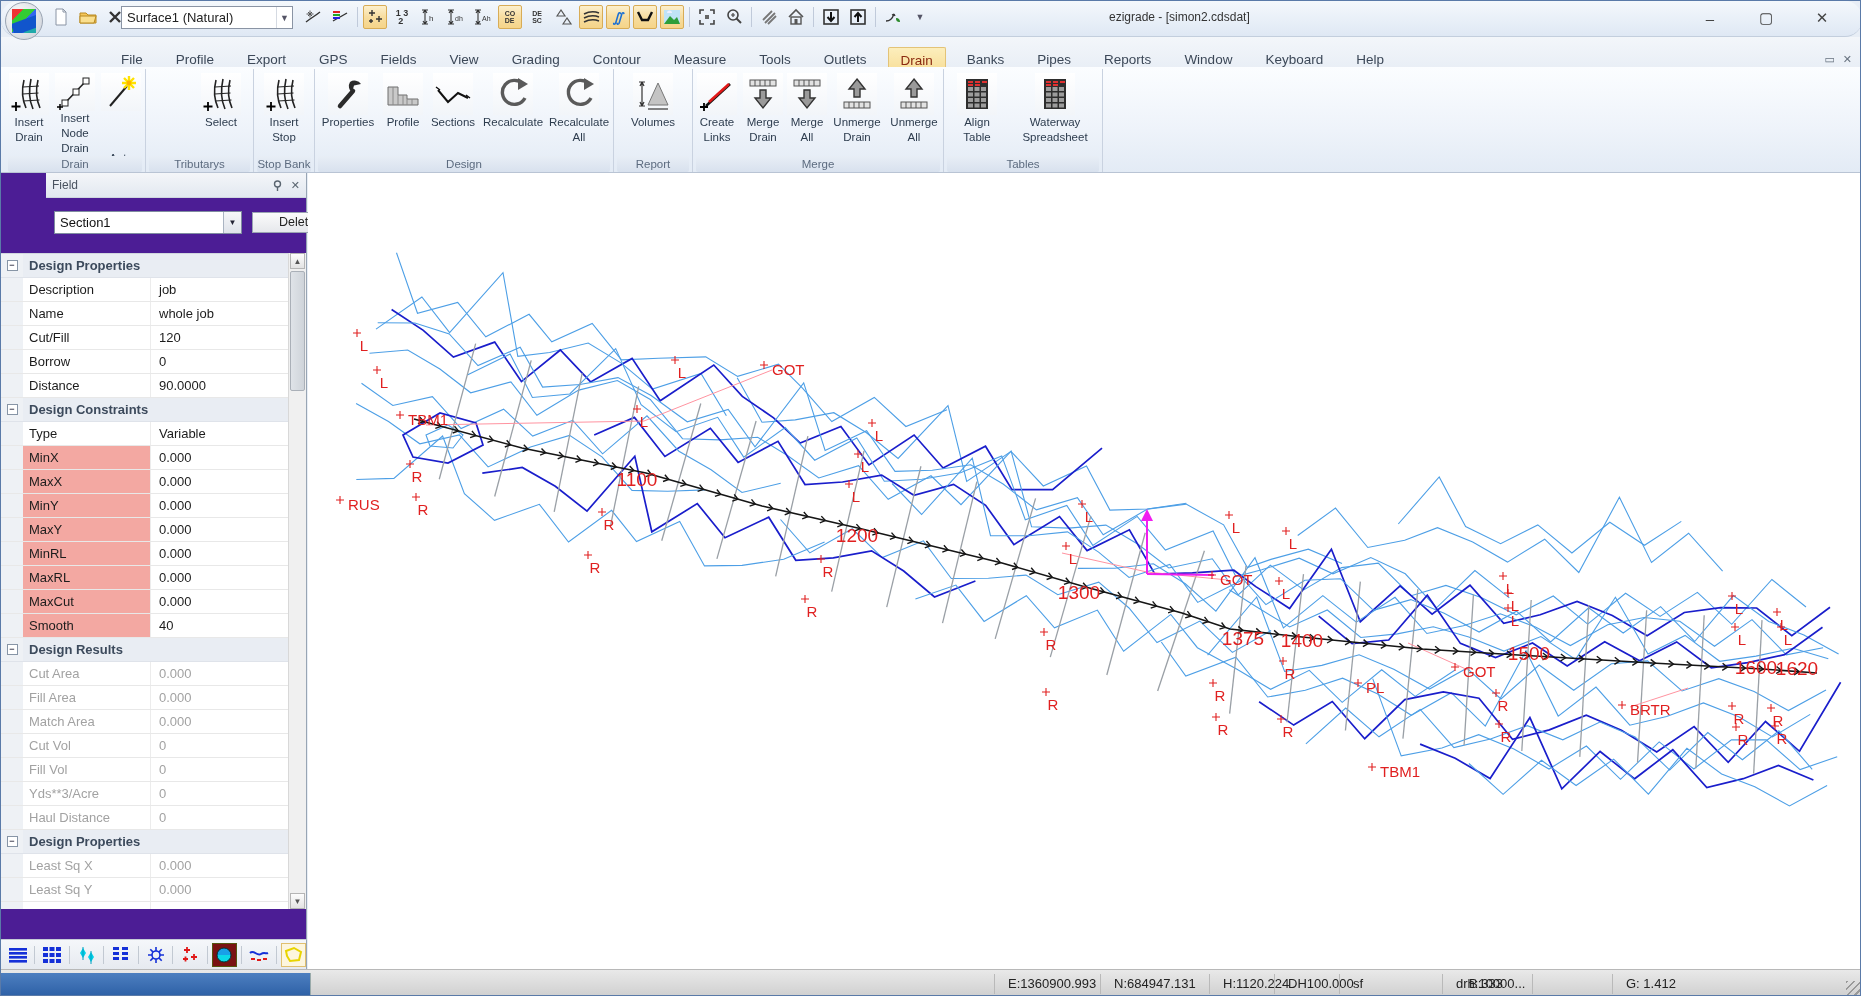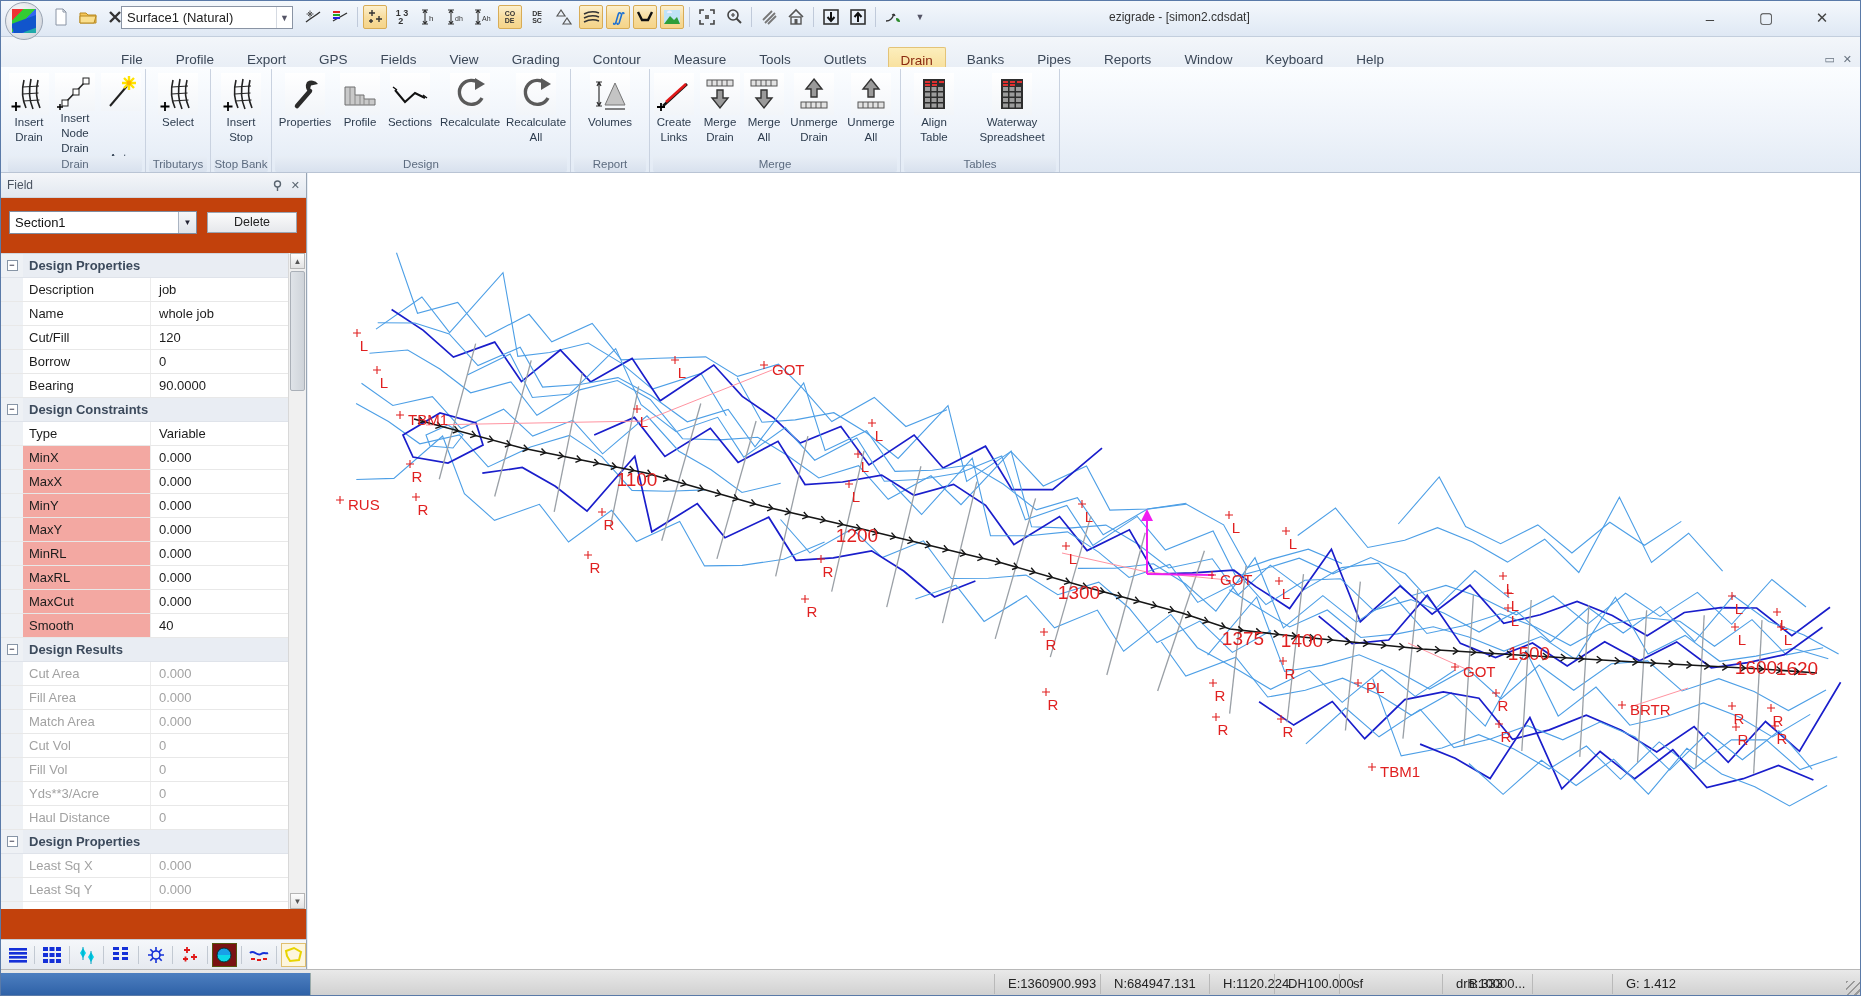--- a/index.html
+++ b/index.html
@@ -1,21 +1,21 @@
 <!DOCTYPE html>
 <html><head>
 <meta charset="utf-8">
 <style>
   * { margin:0; padding:0; box-sizing:border-box; }
   html,body { width:1861px; height:996px; overflow:hidden; }
   body { font-family:"Liberation Sans", sans-serif; font-size:13px; background:#e8eef6; position:relative; border:1px solid #5a7aa8; }
 
   
   #titlebar { position:absolute; left:0; top:0; width:1861px; height:36px;
-    background:linear-gradient(#f4f8fc,#dfe8f4); border-bottom:1px solid #c3cedd; }
+    background:linear-gradient(#f4f8fc,#dfe8f4); border-bottom:1px solid #c3cedd;border-radius:17px; }
   #logo { position:absolute; left:4px; top:1px; width:38px; height:38px; border-radius:50%;
     background:radial-gradient(circle at 35% 35%, #fdfdfd, #c9ced6); border:1px solid #9aa4b2;
     display:flex; align-items:center; justify-content:center; z-index:5; }
   #logo .sq { width:24px; height:24px; background:
     linear-gradient(135deg,#e33 0 25%,#3c3 25% 50%,#36e 50% 75%,#2aa 75%); position:relative; overflow:hidden;}
   #logo .sq:after{content:"";position:absolute;left:0;top:10px;width:28px;height:12px;background:#15c;transform:rotate(-20deg);}
   .qat { position:absolute; top:3px; height:26px; display:flex; align-items:center; gap:3px; }
   .qat-btn { width:24px; height:24px; display:flex; align-items:center; justify-content:center;
     border:1px solid transparent; border-radius:2px; font-size:14px; color:#333; }
   .qat-btn.hl { background:linear-gradient(#fdf0cd,#f7ddA0,#f5d489); border-color:#d8ac56; }
@@ -39,21 +39,21 @@
     background:linear-gradient(#fbfdff,#eef3fa 60%,#e3ebf5); border-bottom:1px solid #b9c4d4; display:flex; align-items:stretch; padding:2px 0 0 4px; }
   .rgroup { display:flex; flex-direction:column; border-right:1px solid #c9d2e0; padding:1px 1px 0 1px; }
   .rgroup-buttons { display:flex; flex:1; align-items:flex-start; justify-content:center; }
   .rbtn { display:flex; flex-direction:column; align-items:center; padding-top:2px; height:86px; border:1px solid transparent; border-radius:2px;}
   .rbtn .tile { width:40px; height:42px; background:linear-gradient(#ffffff,#f2f5f9); display:flex; align-items:center; justify-content:center; }
   .rbtn .lbl { font-size:11.5px; line-height:15px; color:#2d3c4e; text-align:center; white-space:nowrap; padding:0 3px;}
   .rgroup-label { height:17px; margin:0 2px 2px 2px; border-radius:2px;
     background:linear-gradient(#e8eef6,#d8e1ee); text-align:center; font-size:11.5px; color:#5c6b7f; line-height:16px; }
 
   
-  #panel { position:absolute; left:0; top:172px; width:306px; height:766px; background:#c2410c; border-right:1px solid #98a5b4; }
+  #panel { position:absolute; left:0; top:172px; width:306px; height:766px; background:#4c1d95; border-right:1px solid #98a5b4;padding-left:45px; }
   #panel-header { height:25px; background:linear-gradient(#f4f6f9,#e2e8f0); border-bottom:1px solid #cfd6df;
     display:flex; align-items:center; padding:0 6px; font-size:12px; color:#4a5360; }
   #panel-header .hicons { margin-left:auto; display:flex; gap:8px; align-items:center; color:#5a6570; }
   #combo-row { position:relative; height:48px; }
   #section-combo { position:absolute; left:8px; top:13px; width:188px; height:23px; background:#fff; border:1px solid #7f8calc; border:1px solid #7f8ca0; display:flex; align-items:center; padding-left:5px; font-size:13px; color:#111;}
   #section-combo .arr { margin-left:auto; width:18px; height:21px; background:linear-gradient(#f6f7f9,#dfe3ea); border-left:1px solid #aab4c2; display:flex; align-items:center; justify-content:center; font-size:8px; color:#223;}
   #delete-btn { position:absolute; left:206px; top:14px; width:90px; height:21px; background:linear-gradient(#fbfbfb,#e6e8ec);
     border:1px solid #9aa4b2; text-align:center; font-size:12.5px; color:#222; line-height:19px; }
   #grid { position:absolute; left:0; top:80px; width:288px; bottom:30px; background:#fff; border-top:1px solid #d0d6de; overflow:hidden;}
   .grow { display:flex; height:24px; border-bottom:1px solid #e8e8e8; font-size:13px; align-items:stretch;}
@@ -315,21 +315,21 @@
             </svg>
           </div>
           <div class="lbl">Auto</div>
           <div class="lbl">Drain</div>
         </div>
       </div>
       <div class="rgroup-label">Drain</div>
     </div>
     <div class="rgroup">
       <div class="rgroup-buttons">
-        <div class="rbtn" style="width: 62px;">
+        <div class="rbtn" style="width: 62px; margin-left: 43px;">
           <div class="tile">
             <svg width="38" height="38" viewBox="0 0 38 38">
               <path d="M14 5 C12 13 12 24 16 33 M21 4 C19 13 19 25 23 34 M28 5 C26 13 26 24 30 33" stroke="#222" fill="none" stroke-width="1.6"></path>
               <path d="M13 12 L29 11 M12.5 19 L28.5 18 M13 26 L29.5 25" stroke="#222" stroke-width="1.2"></path>
               <path d="M6 27 v9 M1.5 31.5 h9" stroke="#000" stroke-width="1.8"></path>
             </svg>
           </div>
           <div class="lbl">Select</div>
         </div>
       </div>
@@ -576,21 +576,21 @@
         <div class="lab">Cut/Fill</div>
         <div class="val">120</div>
       </div>
       <div class="grow">
         <div class="exp"></div>
         <div class="lab">Borrow</div>
         <div class="val">0</div>
       </div>
       <div class="grow">
         <div class="exp"></div>
-        <div class="lab">Bearing</div>
+        <div class="lab">Distance</div>
         <div class="val">90.0000</div>
       </div>
       <div class="grow sec">
         <div class="exp">
           <div class="box">−</div>
         </div>
         <div class="lab">Design Constraints</div>
       </div>
       <div class="grow">
         <div class="exp"></div>

